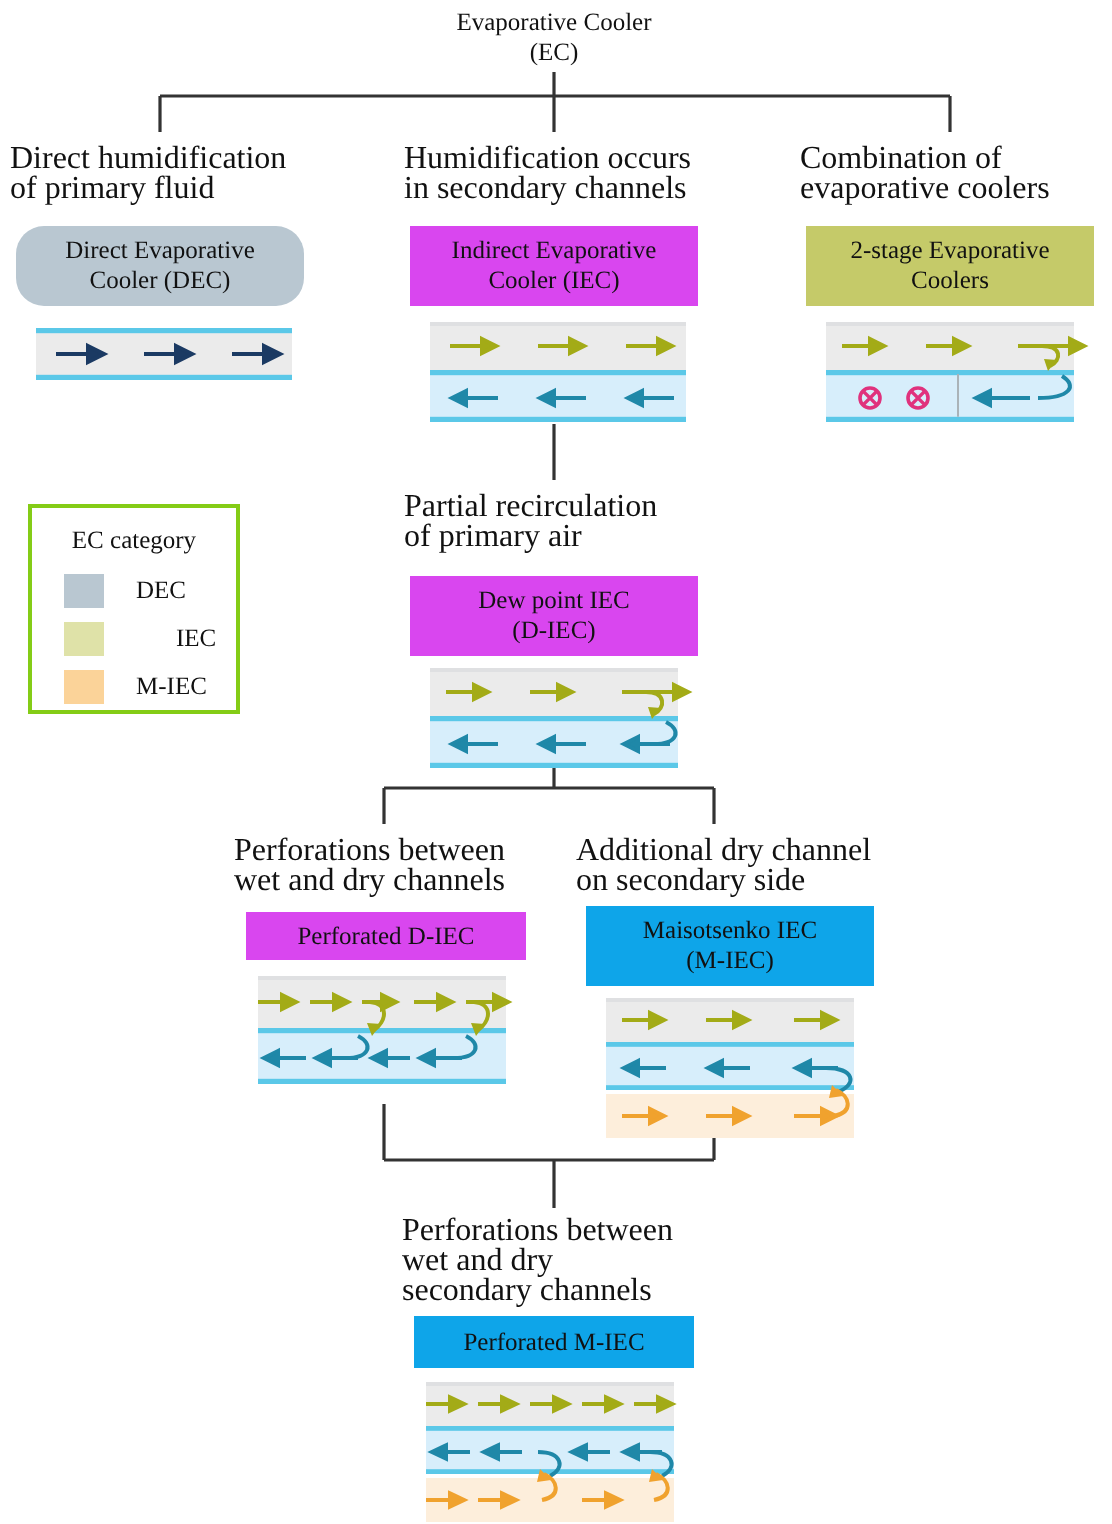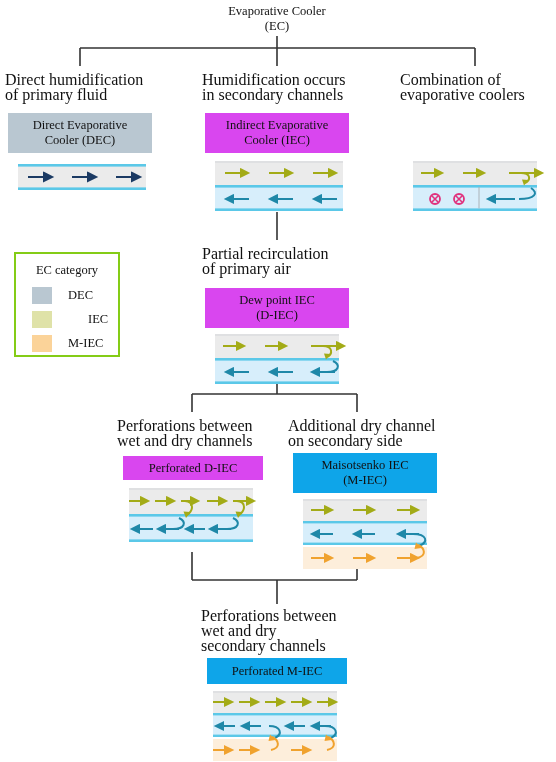--- a/index.html
+++ b/index.html
@@ -17,21 +17,21 @@
   }
   .title{
     position:absolute;text-align:center;font-size:12.5px;line-height:15px;
     color:#111;white-space:pre-line;
   }
   .box{
     position:absolute;box-sizing:border-box;display:flex;align-items:center;
     justify-content:center;text-align:center;font-size:12.5px;line-height:15px;
     white-space:pre-line;color:#111;
   }
-  .box.dec{background:#b9c7d1;}
+  .box.dec{background:#b9c7d1;border-radius:14px;}
   .box.iec{background:#d946ef;}
   .box.iec2{background:#c5ca69;}
   .box.miec{background:#0ea5e9;}
 
   .legend{
     position:absolute;border:2px solid #84cc16;background:#fff;box-sizing:border-box;
   }
   .legend-title{
     position:absolute;left:0;right:0;text-align:center;font-size:12.5px;color:#111;
   }
@@ -123,20 +123,22 @@
         <path d="M22,35.5 L15,39 L22,42.5 Z"></path>
       <path d="M66,39 L82,39"></path>
         <path d="M66,35.5 L59,39 L66,42.5 Z"></path>
       <path d="M110,39 L126,39"></path>
         <path d="M110,35.5 L103,39 L110,42.5 Z"></path>
     </g>
   </svg>
 
   <div class="caption" style="left:400px;top:72px;width:150px;">Combination of
 evaporative coolers</div>
+  <div class="box iec2" style="left:403px;top:113px;width:144px;height:40px;">2-stage Evaporative
+Coolers</div>
 
   <svg class="diag" style="left:409px;top:160px;" width="144" height="54" viewBox="0 0 144 54">
     <rect x="4" y="1" width="124" height="24" fill="#ebebeb"></rect>
     <rect x="4" y="1" width="124" height="2" fill="#dfe0e2"></rect>
     <rect x="4" y="27" width="124" height="24" fill="#d7eefb"></rect>
     <rect x="4" y="25" width="124" height="2.6" fill="#5bc8e8"></rect>
     <rect x="4" y="48.4" width="124" height="2.6" fill="#5bc8e8"></rect>
     <line x1="70" y1="27" x2="70" y2="48.4" stroke="#aab3b8" stroke-width="1"></line>
     <g stroke="#a3ab17" stroke-width="2" fill="#a3ab17">
       <path d="M12,13 L26,13"></path>

